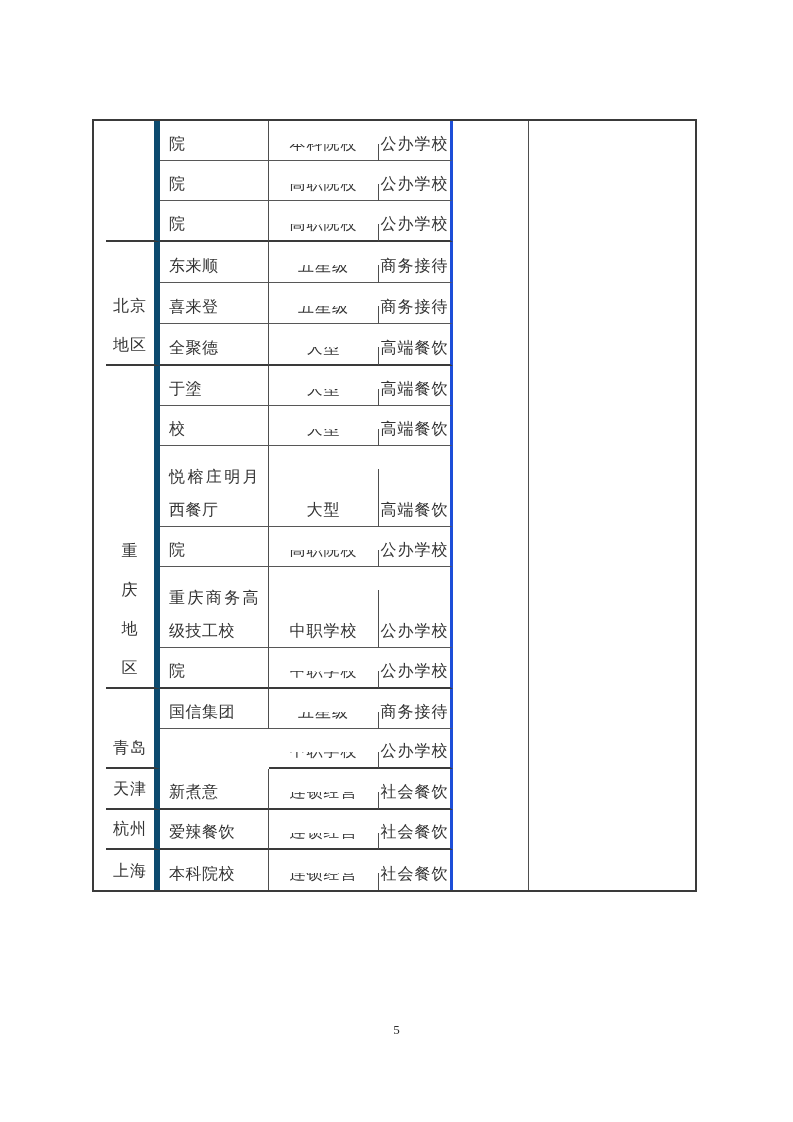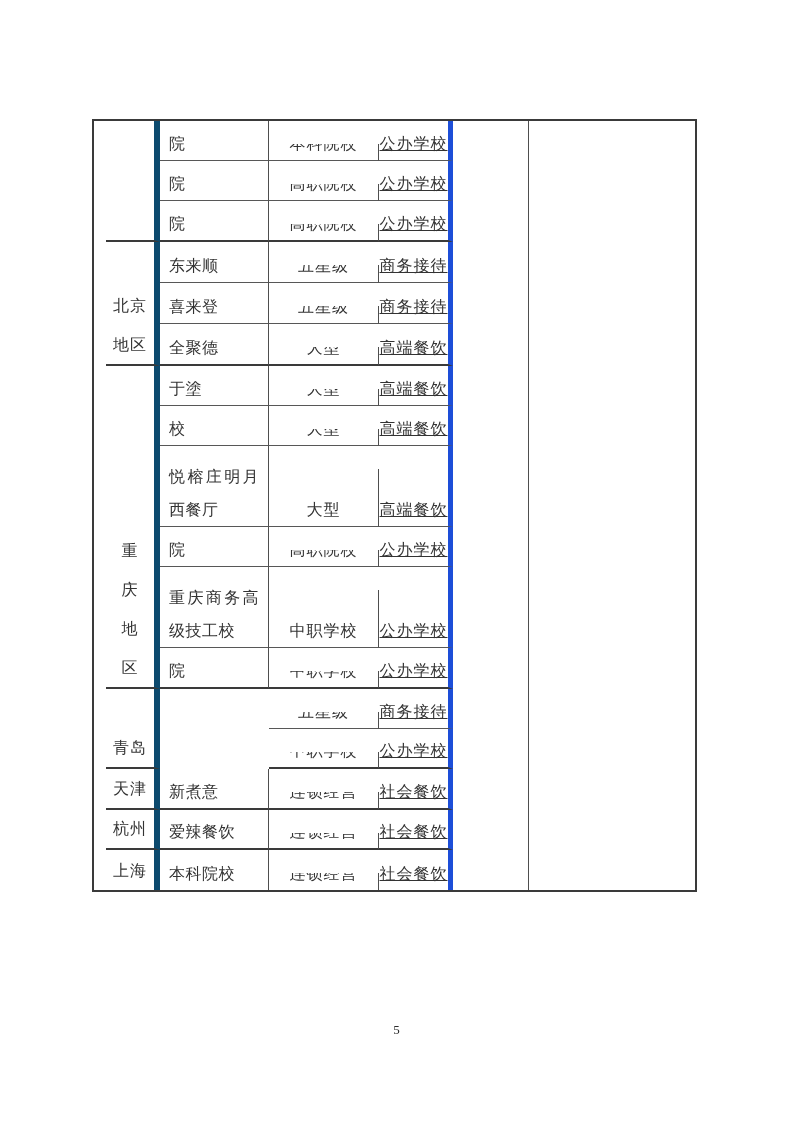--- a/index.html
+++ b/index.html
@@ -47,21 +47,21 @@
     line-height: 39px;
     letter-spacing: 1px;
   }
   .c2 { grid-column: 2; border-right: 1px solid #4e4e4e; padding: 0 9px; }
   .c2 .t {
     text-align: justify;
     text-justify: inter-character;
     letter-spacing: 0.5px;
   }
   .c3 { grid-column: 3; border-right: 1px solid #4e4e4e; margin-top: 23px; }
-  .c4 { grid-column: 4; border-right: 5px solid #1d4ed8; text-decoration: underline; }
+  .c4 { grid-column: 4; border-right: 3px solid #1d4ed8; }
   .c3 .t, .c4 .t {
     text-align: center;
     letter-spacing: 1px;
   }
   .c5 { grid-column: 5; grid-row: 1 / 18; border-right: 1px solid #4e4e4e; }
   .c6 { grid-column: 6; grid-row: 1 / 18; }
   .bb { border-bottom: 1px solid #575757; }
   .BB { border-bottom: 2px solid #3a3a3a; }
   .page-number {
     position: absolute;
@@ -219,20 +219,23 @@
     <div class="cell c2 BB" style="grid-row:12">
         <span class="t">乐山职业学院</span>
       </div>
     <div class="cell c3 BB" style="grid-row:12">
         <span class="t">中职学校</span>
       </div>
     <div class="cell c4 BB" style="grid-row:12">
         <span class="t">公办学校</span>
       </div>
 
+    <div class="cell c2 bb" style="grid-row:13">
+        <span class="t">国信集团</span>
+      </div>
     <div class="cell c3 bb" style="grid-row:13">
         <span class="t">五星级</span>
       </div>
     <div class="cell c4 bb" style="grid-row:13">
         <span class="t">商务接待</span>
       </div>
 
     <div class="cell c3 BB" style="grid-row:14">
         <span class="t">中职学校</span>
       </div>

